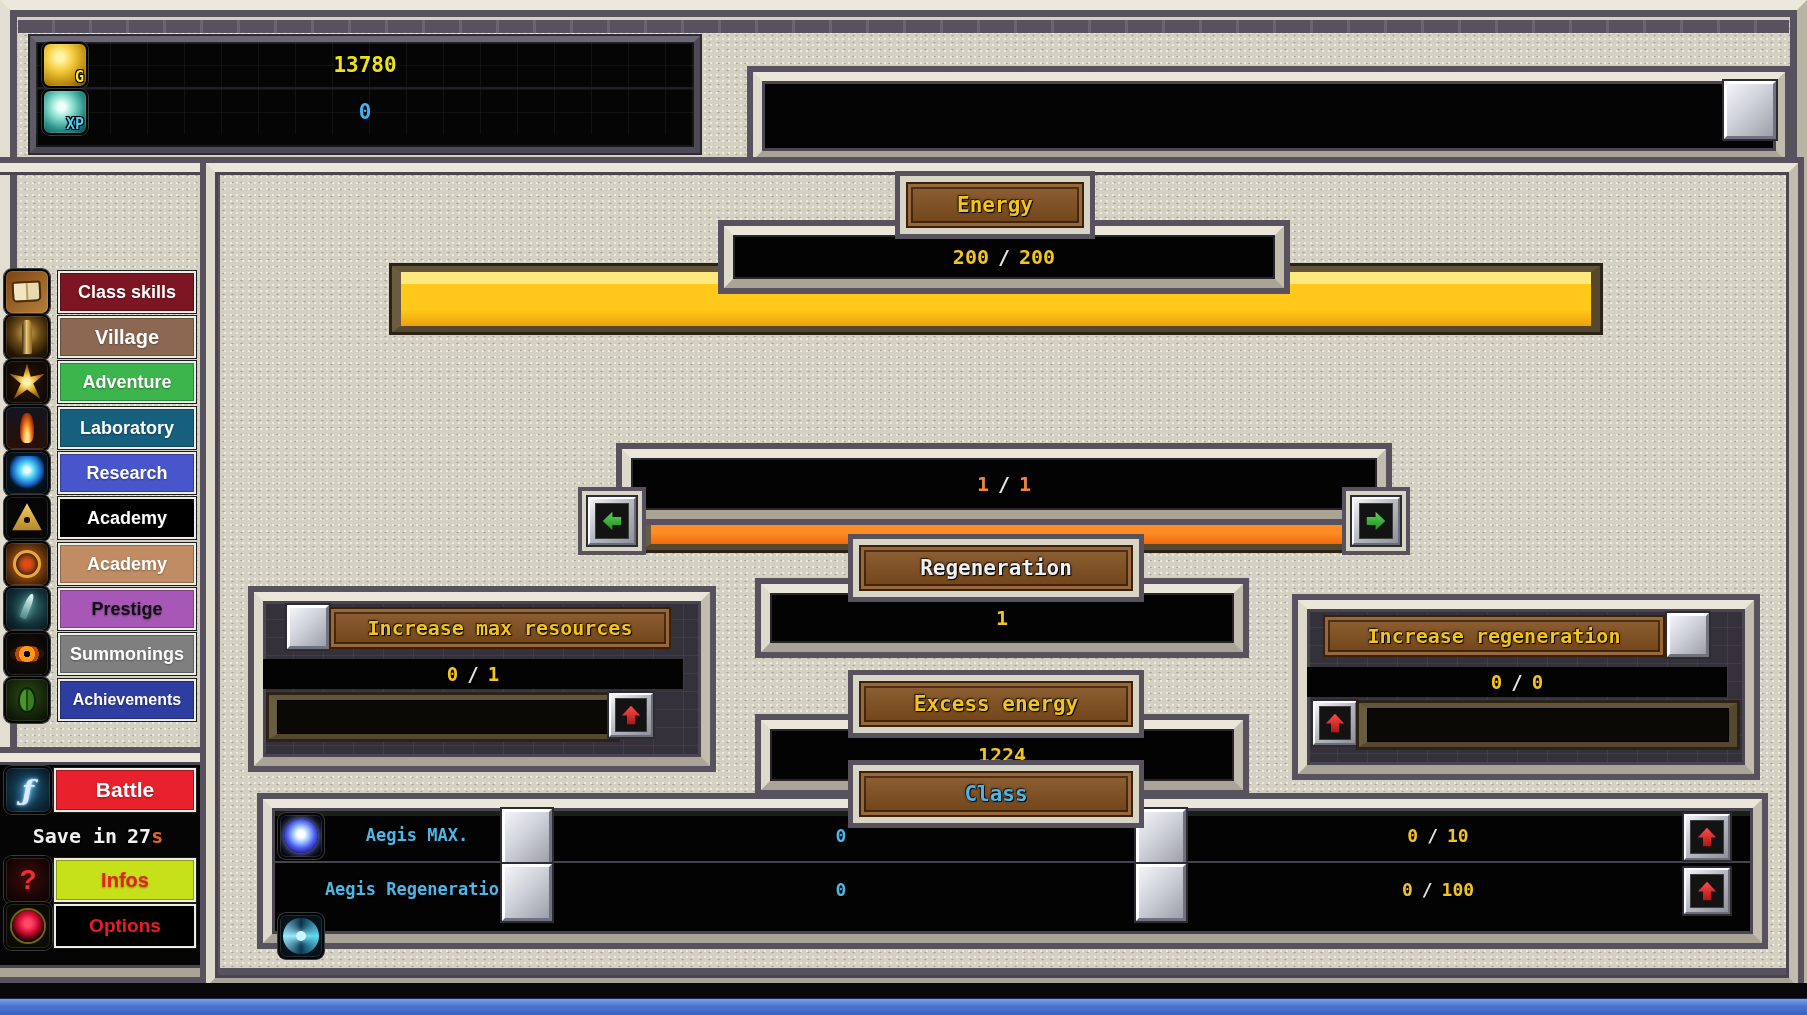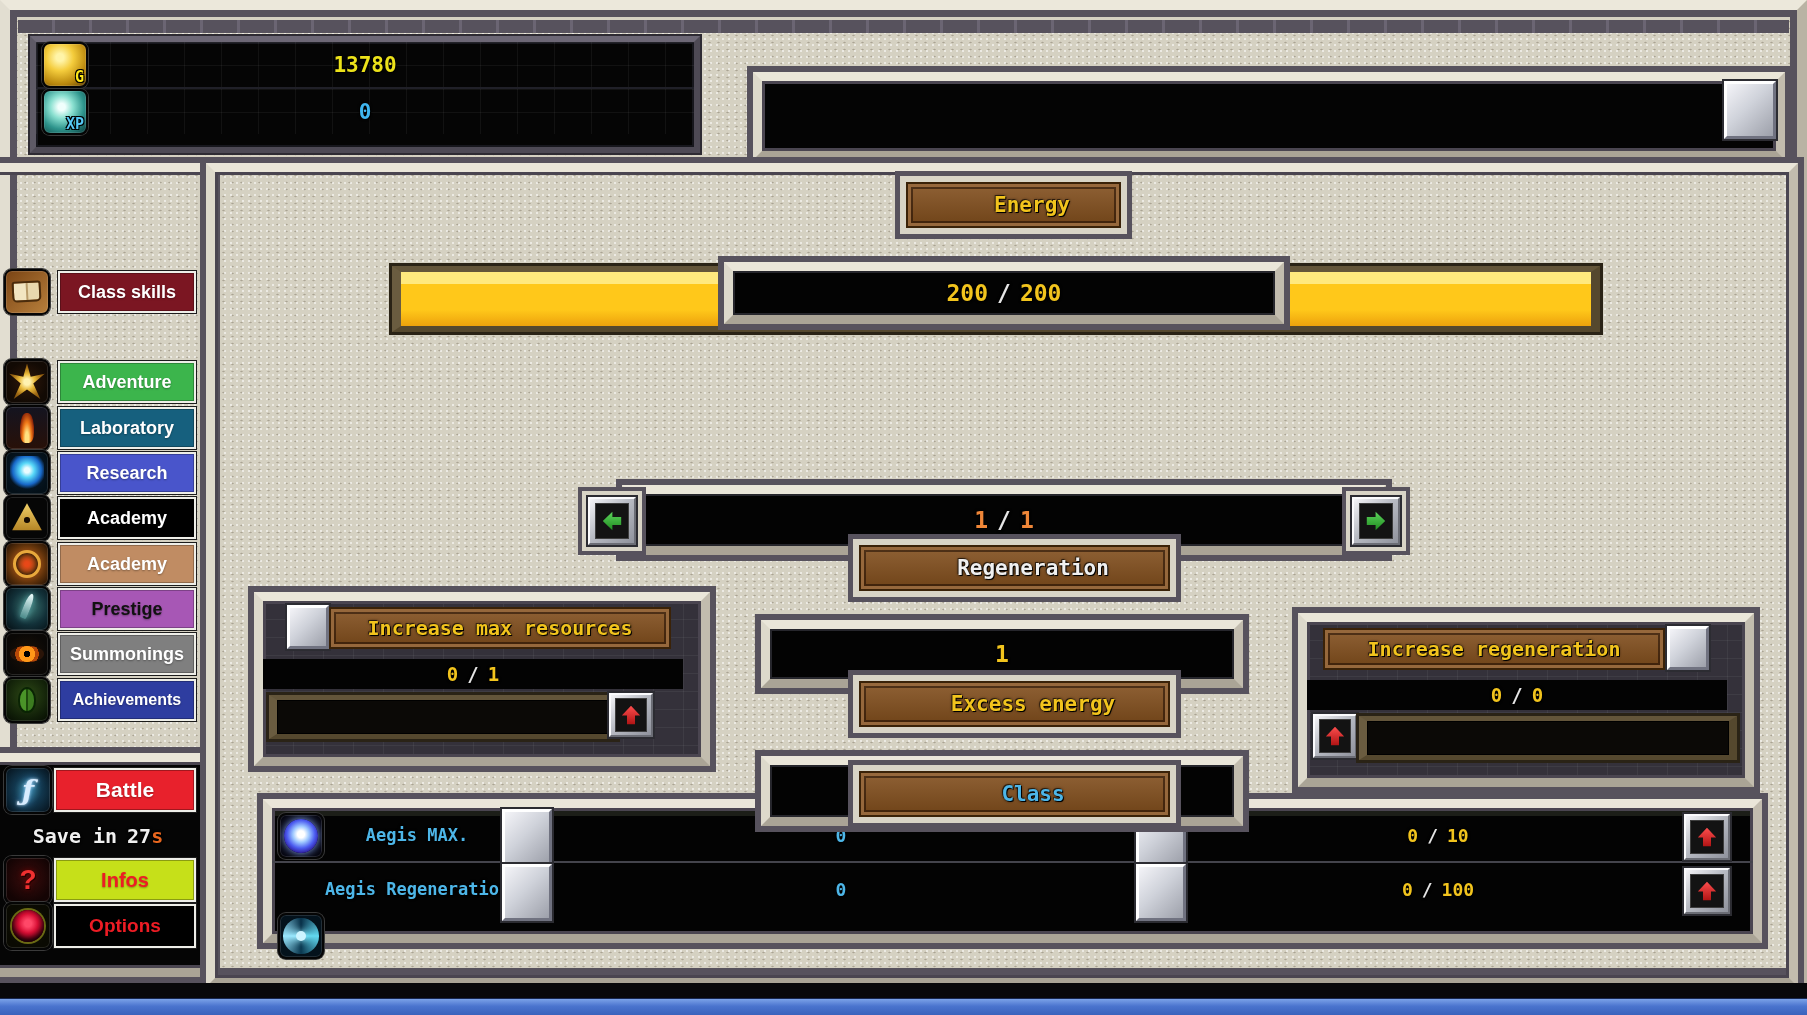--- a/index.html
+++ b/index.html
@@ -15,25 +15,25 @@
   .sf{position:absolute;border:9px solid #d8d4c6;border-color:#eae6d9 #c2bcae #aaa496 #ddd9cb;
       box-shadow:0 0 0 6px #57525d, inset 0 0 0 3px #4a4550;}
   .window-frame{position:absolute;left:0;top:0;width:1787px;height:965px;border:10px solid;
       border-color:#ece8db #b9b3a4 #aaa496 #e2ded1;box-shadow:inset 0 0 0 7px #57525d;z-index:1;pointer-events:none;}
   .brickstrip{background:repeating-linear-gradient(90deg,#57525d 0 34px,#6b6573 34px 37px);z-index:1;}
   
   .hdr{position:absolute;background:linear-gradient(#8f6135,#6f4318);border:2px solid #3a2208;
       box-shadow:inset 0 0 0 3px #96683c, inset 0 0 0 5px rgba(25,10,0,.55);
       display:flex;align-items:center;justify-content:center;font-weight:bold;font-size:21px;}
   .hdr.ring{box-shadow:inset 0 0 0 3px #96683c, inset 0 0 0 5px rgba(25,10,0,.55),
-      0 0 0 6px #d8d4c6, 0 0 0 11px #57525d;padding-left:37px;}
+      0 0 0 6px #d8d4c6, 0 0 0 11px #57525d;}
   
   .vp{position:absolute;background:#030303;display:flex;align-items:center;justify-content:center;
-      font-weight:bold;font-size:23px;border:9px solid;border-color:#eae6d9 #c2bcae #aaa496 #ddd9cb;
-      box-shadow:0 0 0 6px #57525d, inset 0 0 0 2px #26262c;margin-top:36px;}
+      font-weight:bold;font-size:20px;border:9px solid;border-color:#eae6d9 #c2bcae #aaa496 #ddd9cb;
+      box-shadow:0 0 0 6px #57525d, inset 0 0 0 2px #26262c;}
   .t-gold{color:#f2c41d}.t-bright{color:#ece21a}.t-or{color:#ef8638}.t-wh{color:#f0f0f0}
   .t-cy{color:#4db6e8}.t-xp{color:#3fb6f0}.t-sv{color:#e8661e}
   .sep{color:#e6e6e6;margin:0 9px;}
   .osh{text-shadow:1px 1px 0 #000, -1px -1px 0 rgba(0,0,0,.55), 0 0 3px #000;}
   
   .wood{position:absolute;background:#0b0906;border:6px solid #55482e;border-left-width:9px;border-right-width:9px;
       border-top-color:#63553a;border-left-color:#6a5c40;box-shadow:0 0 0 3px #2a2316, inset 0 0 0 1px #000;}
   .wood .fill{height:100%;}
   .fill-energy{background:linear-gradient(#ffe97e 0 22%,#ffc81a 22% 70%,#eda20c);}
   .fill-adr{background:linear-gradient(#ffbd7d 0 22%,#ff8d24 22% 70%,#ef6a0e);}
@@ -163,20 +163,24 @@
   <div class="sf" style="left:753px;top:72px;width:1014px;height:70px;background:#040404;z-index:2">
     <div class="sqbtn" style="right:0;top:0;width:46px;height:52px;border-width:3px"></div>
   </div>
 
   <div class="sf" style="left:-20px;top:163px;width:216px;height:580px;z-index:2"></div>
 
   <div class="sb-item" style="top:270px">
     <div class="ico ico-classskills"></div>
     <div class="sb-btn" style="background-color: rgb(123, 22, 34); color: rgb(255, 255, 255);">Class skills</div>
   </div>
+  <div class="sb-item" style="top:315px">
+    <div class="ico ico-village"></div>
+    <div class="sb-btn" style="font-size: 20px; background-color: rgb(140, 104, 83); color: rgb(255, 255, 255);">Village</div>
+  </div>
   <div class="sb-item" style="top:360px">
     <div class="ico ico-adventure"></div>
     <div class="sb-btn" style="background-color: rgb(60, 181, 76); color: rgb(255, 255, 255);">Adventure</div>
   </div>
   <div class="sb-item" style="top:406px">
     <div class="ico ico-laboratory"></div>
     <div class="sb-btn" style="background-color: rgb(22, 96, 126); color: rgb(255, 255, 255);">Laboratory</div>
   </div>
   <div class="sb-item" style="top:451px">
     <div class="ico ico-research"></div>
@@ -288,21 +292,21 @@
   <div class="hdr ring" style="left:859px;top:681px;width:270px;height:42px;z-index:5">
     <span class="t-gold osh">Excess energy</span>
   </div>
   <div class="vp" style="left:761px;top:720px;width:464px;height:52px;z-index:4">
     <span class="t-gold osh">1224</span>
   </div>
   <div class="hdr ring" style="left:859px;top:771px;width:270px;height:42px;z-index:6">
     <span class="t-cy osh">Class</span>
   </div>
 
-  <div class="sf darkpanel" style="left:1298px;top:613px;width:438px;height:156px;z-index:3">
+  <div class="sf darkpanel" style="left:1298px;top:600px;width:438px;height:156px;z-index:3">
     <div class="hdr" style="left:16px;top:6px;width:338px;height:38px;font-size:20px">
       <span class="t-gold osh">Increase regeneration</span>
     </div>
     <div class="sqbtn" style="left:360px;top:4px;width:36px;height:38px"></div>
     <div class="cellrow" style="left:0;top:58px;width:420px;height:30px;font-size:19px;background:#030303">
       <span class="t-gold osh">0</span>
         <span class="sep osh">/</span>
         <span class="t-gold osh">0</span>
     </div>
     <div class="abtn" style="left:6px;top:92px;width:40px;height:40px">

